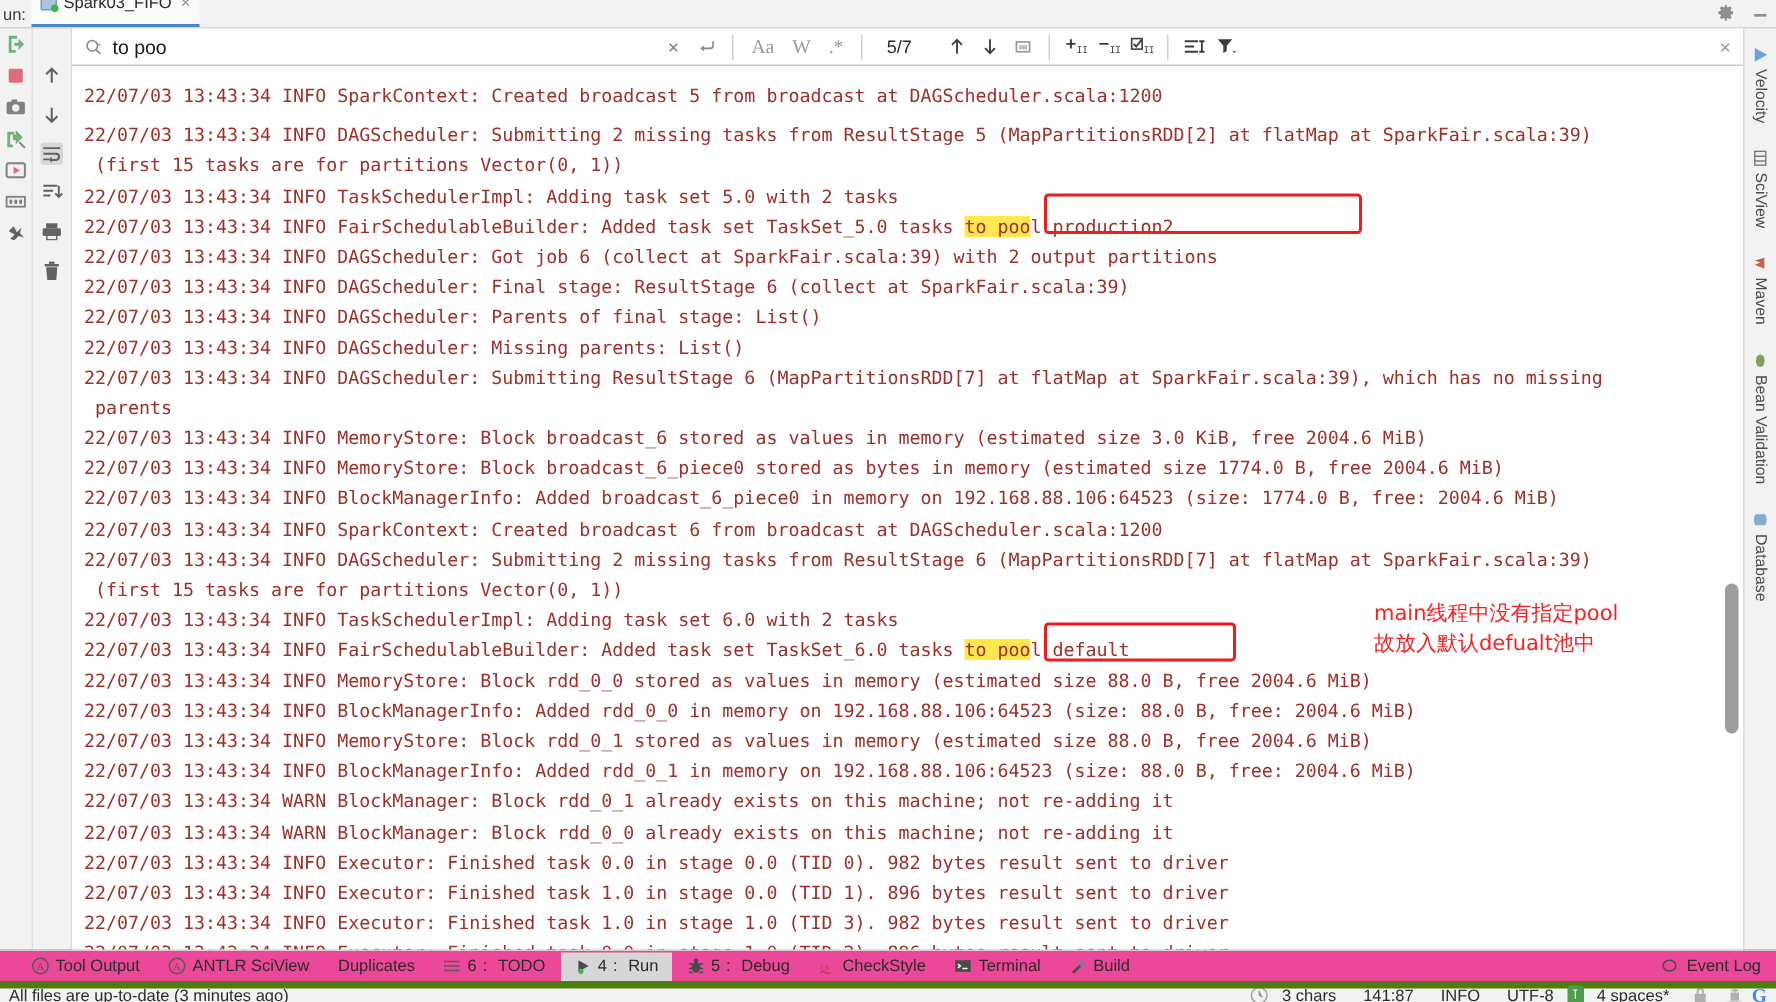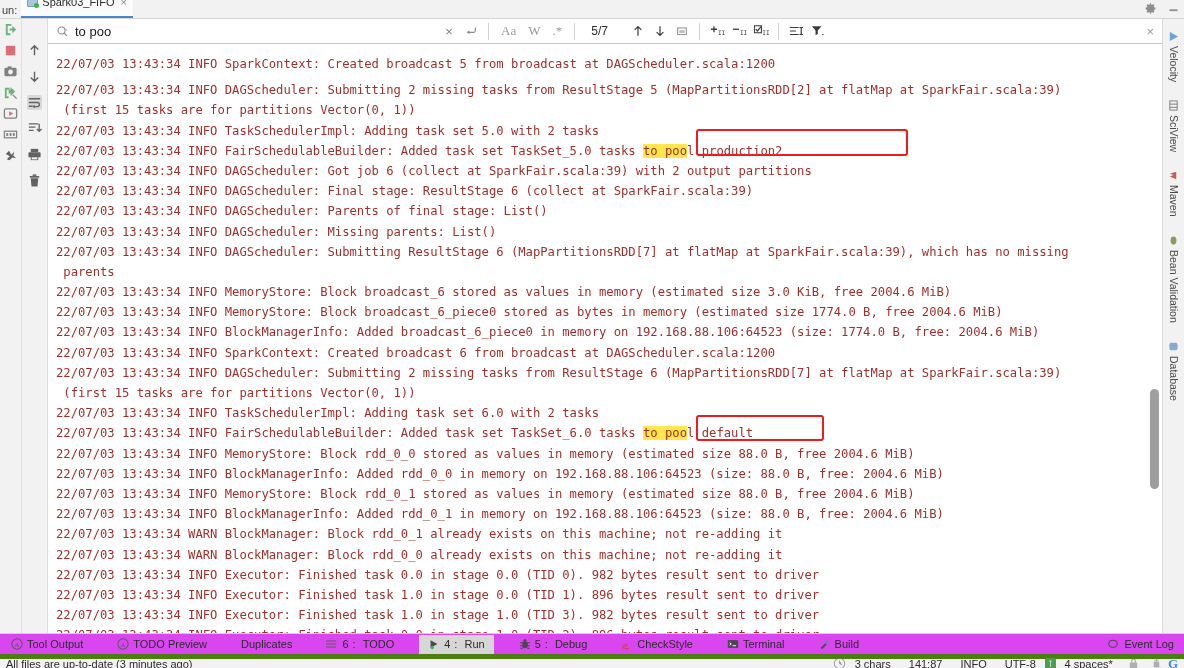--- a/index.html
+++ b/index.html
@@ -144,24 +144,24 @@
     writing-mode: vertical-rl;
     font-size: 10.5px; color: #4a4a4a;
     padding: 8px 0 10px 0;
     display: flex; align-items: center; gap: 4px;
     cursor: pointer; white-space: nowrap;
   }
   .rr-ico { width: 11px; height: 11px; transform: rotate(-90deg); opacity: .8; }
 
   
   .toolbar-bottom {
-    height: 21px; background: #d946ef;
+    height: 21px; background: #ec4899;
     border-top: 1px solid #d0d0d0;
-    display: flex; align-items: center; gap: 16px;
-    flex: 0 0 auto; padding-left: 2px;
+    display: flex; align-items: center; gap: 1px;
+    flex: 0 0 auto; padding-left: 12px;
   }
   .tw {
     display: flex; align-items: center; gap: 4px;
     padding: 0 9px; height: 19px; font-size: 11px; color: #2b2b2b;
     cursor: pointer;
   }
   .tw.active { background: #d6d6d6; }
   .tw-ico { width: 12px; height: 12px; flex: 0 0 auto; }
   .tw-spacer { flex: 1 1 auto; }
   .evlog { display: flex; align-items: center; gap: 5px; padding-right: 10px; font-size: 11px; color: #2b2b2b; cursor: pointer; margin-left: 46px; }
@@ -375,20 +375,24 @@
         </span>
         <span class="fb-close-right">×</span>
       </div>
 
       <div class="logwrap">
         <div class="log"><div class="ln clip-top"><span>22/07/03 13:43:34 INFO SparkContext: Created broadcast 5 from broadcast at DAGScheduler.scala:1200</span></div><div class="ln"><span>22/07/03 13:43:34 INFO DAGScheduler: Submitting 2 missing tasks from ResultStage 5 (MapPartitionsRDD[2] at flatMap at SparkFair.scala:39)</span></div><div class="ln"><span> (first 15 tasks are for partitions Vector(0, 1))</span></div><div class="ln"><span>22/07/03 13:43:34 INFO TaskSchedulerImpl: Adding task set 5.0 with 2 tasks</span></div><div class="ln"><span>22/07/03 13:43:34 INFO FairSchedulableBuilder: Added task set TaskSet_5.0 tasks </span><span class="hl">to poo</span><span>l production2</span></div><div class="ln"><span>22/07/03 13:43:34 INFO DAGScheduler: Got job 6 (collect at SparkFair.scala:39) with 2 output partitions</span></div><div class="ln"><span>22/07/03 13:43:34 INFO DAGScheduler: Final stage: ResultStage 6 (collect at SparkFair.scala:39)</span></div><div class="ln"><span>22/07/03 13:43:34 INFO DAGScheduler: Parents of final stage: List()</span></div><div class="ln"><span>22/07/03 13:43:34 INFO DAGScheduler: Missing parents: List()</span></div><div class="ln"><span>22/07/03 13:43:34 INFO DAGScheduler: Submitting ResultStage 6 (MapPartitionsRDD[7] at flatMap at SparkFair.scala:39), which has no missing</span></div><div class="ln"><span> parents</span></div><div class="ln"><span>22/07/03 13:43:34 INFO MemoryStore: Block broadcast_6 stored as values in memory (estimated size 3.0 KiB, free 2004.6 MiB)</span></div><div class="ln"><span>22/07/03 13:43:34 INFO MemoryStore: Block broadcast_6_piece0 stored as bytes in memory (estimated size 1774.0 B, free 2004.6 MiB)</span></div><div class="ln"><span>22/07/03 13:43:34 INFO BlockManagerInfo: Added broadcast_6_piece0 in memory on 192.168.88.106:64523 (size: 1774.0 B, free: 2004.6 MiB)</span></div><div class="ln"><span>22/07/03 13:43:34 INFO SparkContext: Created broadcast 6 from broadcast at DAGScheduler.scala:1200</span></div><div class="ln"><span>22/07/03 13:43:34 INFO DAGScheduler: Submitting 2 missing tasks from ResultStage 6 (MapPartitionsRDD[7] at flatMap at SparkFair.scala:39)</span></div><div class="ln"><span> (first 15 tasks are for partitions Vector(0, 1))</span></div><div class="ln"><span>22/07/03 13:43:34 INFO TaskSchedulerImpl: Adding task set 6.0 with 2 tasks</span></div><div class="ln"><span>22/07/03 13:43:34 INFO FairSchedulableBuilder: Added task set TaskSet_6.0 tasks </span><span class="hl">to poo</span><span>l default</span></div><div class="ln"><span>22/07/03 13:43:34 INFO MemoryStore: Block rdd_0_0 stored as values in memory (estimated size 88.0 B, free 2004.6 MiB)</span></div><div class="ln"><span>22/07/03 13:43:34 INFO BlockManagerInfo: Added rdd_0_0 in memory on 192.168.88.106:64523 (size: 88.0 B, free: 2004.6 MiB)</span></div><div class="ln"><span>22/07/03 13:43:34 INFO MemoryStore: Block rdd_0_1 stored as values in memory (estimated size 88.0 B, free 2004.6 MiB)</span></div><div class="ln"><span>22/07/03 13:43:34 INFO BlockManagerInfo: Added rdd_0_1 in memory on 192.168.88.106:64523 (size: 88.0 B, free: 2004.6 MiB)</span></div><div class="ln"><span>22/07/03 13:43:34 WARN BlockManager: Block rdd_0_1 already exists on this machine; not re-adding it</span></div><div class="ln"><span>22/07/03 13:43:34 WARN BlockManager: Block rdd_0_0 already exists on this machine; not re-adding it</span></div><div class="ln"><span>22/07/03 13:43:34 INFO Executor: Finished task 0.0 in stage 0.0 (TID 0). 982 bytes result sent to driver</span></div><div class="ln"><span>22/07/03 13:43:34 INFO Executor: Finished task 1.0 in stage 0.0 (TID 1). 896 bytes result sent to driver</span></div><div class="ln"><span>22/07/03 13:43:34 INFO Executor: Finished task 1.0 in stage 1.0 (TID 3). 982 bytes result sent to driver</span></div><div class="ln"><span>22/07/03 13:43:34 INFO Executor: Finished task 0.0 in stage 1.0 (TID 2). 896 bytes result sent to driver</span></div></div>
 
         <div class="redbox" style="left:648px; top:85px; width:212px; height:27px;"></div>
         <div class="redbox" style="left:648px; top:371px; width:128px; height:26px;"></div>
 
+        <div class="cn-note" style="left:868px; top:355px;">
+          <div>main线程中没有指定pool</div>
+          <div>故放入默认defualt池中</div>
+        </div>
 
         <div class="vscroll">
           <div class="vthumb" style="top:345px; height:100px;"></div>
         </div>
       </div>
     </div>
 
     <div class="right-rail">
       <div class="rr-item">
         <span class="rr-ico">
@@ -445,21 +449,21 @@
       </span>
       <span>Tool Output</span>
     </div>
     <div class="tw">
       <span class="tw-ico">
         <svg viewBox="0 0 14 14" width="12" height="12">
             <circle cx="7" cy="7" r="6" fill="none" stroke="#5a5a5a" stroke-width="1.2"></circle>
             <text x="7" y="10" font-size="8" text-anchor="middle" fill="#5a5a5a" font-family="serif">A</text>
           </svg>
       </span>
-      <span>TODO Preview</span>
+      <span>ANTLR SciView</span>
     </div>
     <div class="tw">
       <span>Duplicates</span>
     </div>
     <div class="tw">
       <span class="tw-ico">
         <svg viewBox="0 0 14 14" width="12" height="12">
             <path stroke="#5a5a5a" stroke-width="1.2" d="M2 3.5h10M2 7h10M2 10.5h10"></path>
             <circle cx="1" cy="3.5" r="0.9" fill="#5a5a5a"></circle>
             <circle cx="1" cy="7" r="0.9" fill="#5a5a5a"></circle>

